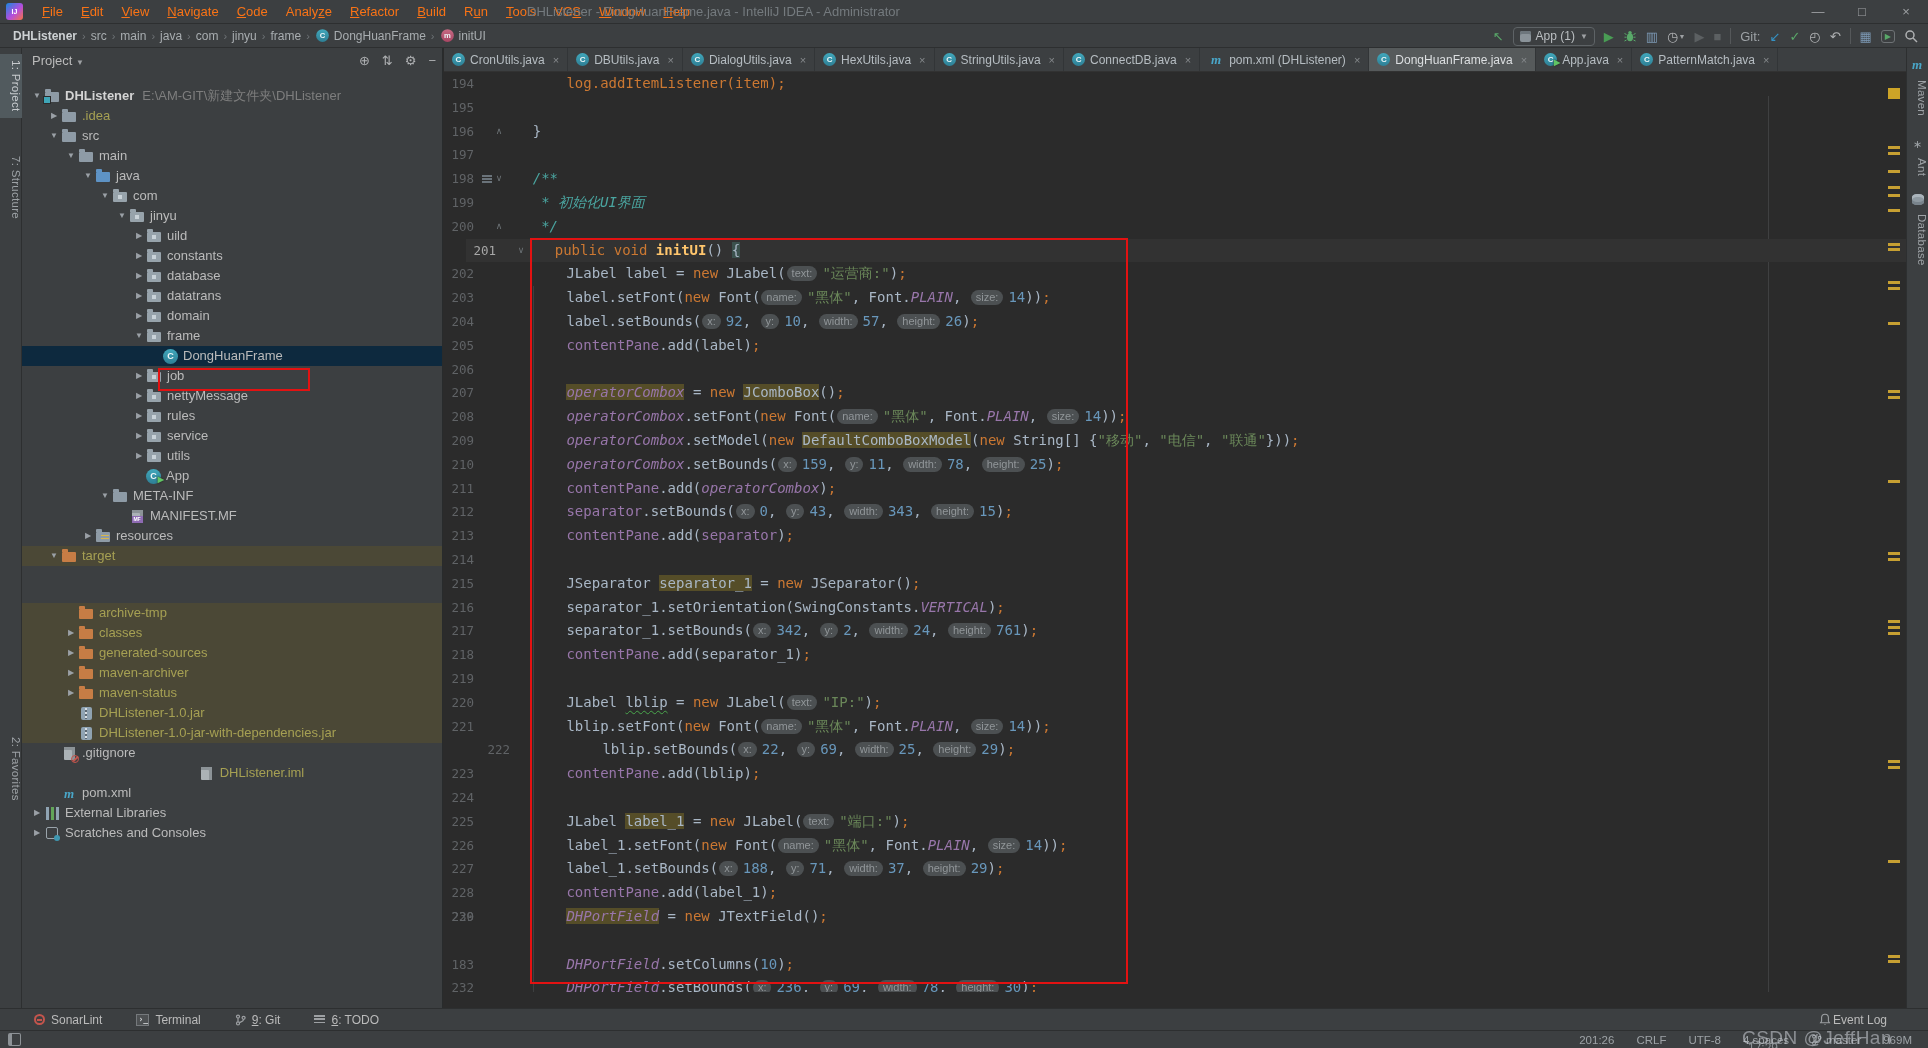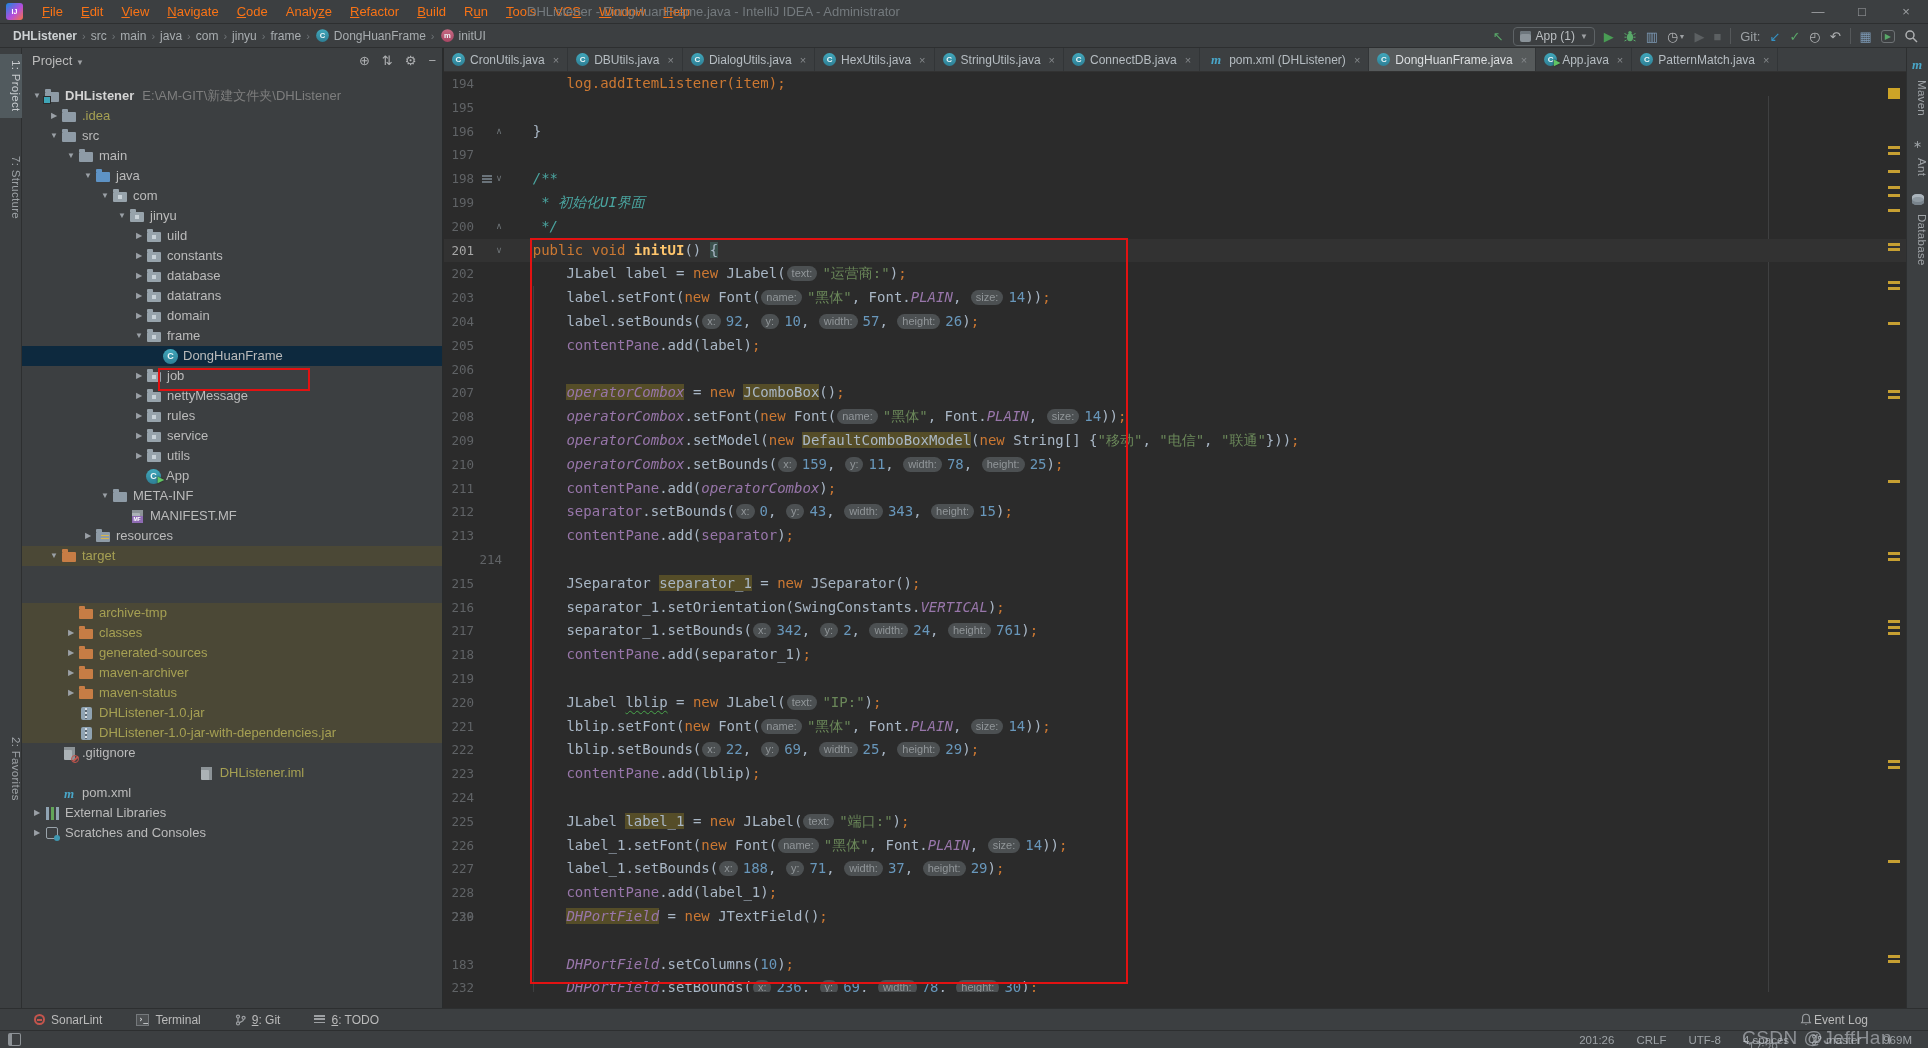--- a/index.html
+++ b/index.html
@@ -73,42 +73,42 @@
   .redbox{position:absolute;border:2px solid #e31212;z-index:40;pointer-events:none;}
   
   #editor{position:absolute;left:444px;top:48px;width:1462px;height:960px;background:#2b2b2b;overflow:hidden;}
   #tabbar{position:absolute;left:0;top:0;right:0;height:24px;background:#3c3f41;border-bottom:1px solid #323232;display:flex;}
   .tab{display:flex;align-items:center;gap:5px;padding:0 8px;font-size:12px;color:#b6bdc2;border-right:1px solid #323537;white-space:nowrap;}
   .tab.active{background:#565a5b;color:#dcdfe1;}
   .tab .badge{width:13px;height:13px;font-size:8px;line-height:13px;}
   .tab .close{color:#85898c;font-size:11px;margin-left:3px;}
   #code-area{position:absolute;left:0;top:24px;right:0;height:920px;overflow:hidden;}
   .code-row{position:absolute;left:0;right:0;height:23.8px;}
-  .code-row.caret-row{background:#323232;}
+  .code-row.caret-row{background:#323232;margin-left:22px;}
   .lnum{position:absolute;left:0;width:30px;text-align:right;font:12.5px/23.8px "DejaVu Sans Mono",monospace;color:#606366;}
   .caret-row .lnum{color:#a7a7a7;}
   .gmark{position:absolute;left:38px;top:8px;width:10px;height:8px;background:repeating-linear-gradient(#6a737a 0 1.5px,transparent 1.5px 3px);}
   .fold{position:absolute;left:48px;width:14px;text-align:center;color:#6e7478;font:9px/23.8px "DejaVu Sans",sans-serif;}
   .codeline{position:absolute;left:55px;top:0;margin:0;font:14px/23.8px "DejaVu Sans Mono",monospace;white-space:pre;color:#a9b7c6;}
   .sg-d{color:#a9b7c6;} .sg-k{color:#cc7832;} .sg-s{color:#6a8759;} .sg-n{color:#6897bb;}
   .sg-f{color:#9876aa;} .sg-fi{color:#9876aa;font-style:italic;} .sg-ci{color:#9876aa;font-style:italic;}
   .sg-c{color:#4aa5a0;font-style:italic;} .sg-o{color:#cc7832;} .sg-decl{color:#ffc66d;font-weight:bold;}
   .sg-hl{background:#554d28;} .sg-brace{background:#3b514d;}
   .sg-typo{text-decoration:underline wavy #49a64c 1px;text-underline-offset:3px;}
   .sg-hint{display:inline-block;background:#4c5052;color:#919699;border-radius:8px;font:11px/15px "Liberation Sans",sans-serif;padding:0 5px;margin:0 5px 0 1px;vertical-align:1px;font-style:normal;}
   #indent-guide{position:absolute;left:89px;top:214px;width:1px;height:714px;background:#3d3f40;}
   #margin-guide{position:absolute;left:1324px;top:24px;height:936px;width:1px;background:#3f4041;}
   #code-redbox{left:86px;top:190px;width:598px;height:746px;}
   .smark{position:absolute;right:6px;width:12px;height:3px;background:#c7a032;z-index:30;}
   .smark.big{height:11px;background:#cda427;}
   
   #bottombar{position:absolute;left:0;top:1008px;width:100%;height:22px;background:#3c3f41;border-top:1px solid #2d2f30;display:flex;align-items:center;font-size:12px;color:#bbbbbb;}
   .bb-item{display:flex;align-items:center;gap:6px;margin-left:34px;}
   .bb-item u{text-decoration:underline;}
-  #event-log{margin-left:auto;margin-right:60px;display:flex;gap:2px;}
+  #event-log{margin-left:auto;margin-right:41px;display:flex;gap:2px;}
   .ic-sonar{width:11px;height:11px;border:2px solid #c4554d;border-radius:50%;position:relative;}
   .ic-sonar::after{content:"";position:absolute;left:1px;top:3.2px;width:5px;height:1.6px;background:#c4554d;}
   .ic-term{width:13px;height:12px;background:#4d5052;border:1px solid #75797c;color:#d3d6d8;font:bold 8px/10px "DejaVu Sans Mono",monospace;text-align:left;padding-left:1px;}
   .ic-todo{width:11px;height:9px;background:repeating-linear-gradient(#9da0a3 0 1.5px,transparent 1.5px 3.5px);}
   #statusbar{position:absolute;left:0;top:1030px;width:100%;height:18px;background:#3c3f41;border-top:1px solid #2d2f30;font-size:11.5px;color:#9da2a6;}
   #sb-right{position:absolute;right:16px;top:0;height:18px;display:flex;align-items:center;gap:22px;}
   #sb-corner{position:absolute;left:8px;top:2px;width:13px;height:13px;border:1.5px solid #8d9296;border-left-width:4px;border-radius:2px;}
   #watermark{position:absolute;right:36px;top:-4px;font-size:19px;color:rgba(205,210,216,.55);letter-spacing:.5px;white-space:nowrap;z-index:60;}
   #watermark2{position:absolute;right:150px;top:10px;font-size:12px;color:#8d9296;z-index:60;}
   svg{display:block;}
@@ -653,21 +653,21 @@
             <pre class="codeline"><span class="sg-d">        </span><span class="sg-f">contentPane</span><span class="sg-d">.add(</span><span class="sg-fi">operatorCombox</span><span class="sg-d">)</span><span class="sg-k">;</span></pre>
           </div>
           <div class="code-row" style="top: 428.4px;">
             <span class="lnum">212</span>
             <pre class="codeline"><span class="sg-d">        </span><span class="sg-f">separator</span><span class="sg-d">.setBounds(</span><span class="sg-hint">x:</span><span class="sg-n">0</span><span class="sg-d">, </span><span class="sg-hint">y:</span><span class="sg-n">43</span><span class="sg-d">, </span><span class="sg-hint">width:</span><span class="sg-n">343</span><span class="sg-d">, </span><span class="sg-hint">height:</span><span class="sg-n">15</span><span class="sg-d">)</span><span class="sg-k">;</span></pre>
           </div>
           <div class="code-row" style="top: 452.2px;">
             <span class="lnum">213</span>
             <pre class="codeline"><span class="sg-d">        </span><span class="sg-f">contentPane</span><span class="sg-d">.add(</span><span class="sg-f">separator</span><span class="sg-d">)</span><span class="sg-k">;</span></pre>
           </div>
-          <div class="code-row" style="top: 476px; margin-left: 28px;">
+          <div class="code-row" style="top: 476px;">
             <span class="lnum">214</span>
             <pre class="codeline"></pre>
           </div>
           <div class="code-row" style="top: 499.8px;">
             <span class="lnum">215</span>
             <pre class="codeline"><span class="sg-d">        JSeparator </span><span class="sg-d sg-hl">separator_1</span><span class="sg-d"> = </span><span class="sg-k">new</span><span class="sg-d"> JSeparator()</span><span class="sg-k">;</span></pre>
           </div>
           <div class="code-row" style="top: 523.6px;">
             <span class="lnum">216</span>
             <pre class="codeline"><span class="sg-d">        separator_1.setOrientation(SwingConstants.</span><span class="sg-ci">VERTICAL</span><span class="sg-d">)</span><span class="sg-k">;</span></pre>
@@ -685,21 +685,21 @@
             <pre class="codeline"></pre>
           </div>
           <div class="code-row" style="top: 618.8px;">
             <span class="lnum">220</span>
             <pre class="codeline"><span class="sg-d">        JLabel </span><span class="sg-typo">lblip</span><span class="sg-d"> = </span><span class="sg-k">new</span><span class="sg-d"> JLabel(</span><span class="sg-hint">text:</span><span class="sg-s">"IP:"</span><span class="sg-d">)</span><span class="sg-k">;</span></pre>
           </div>
           <div class="code-row" style="top: 642.6px;">
             <span class="lnum">221</span>
             <pre class="codeline"><span class="sg-d">        lblip.setFont(</span><span class="sg-k">new</span><span class="sg-d"> Font(</span><span class="sg-hint">name:</span><span class="sg-s">"黑体"</span><span class="sg-d">, Font.</span><span class="sg-ci">PLAIN</span><span class="sg-d">, </span><span class="sg-hint">size:</span><span class="sg-n">14</span><span class="sg-d">))</span><span class="sg-k">;</span></pre>
           </div>
-          <div class="code-row" style="top: 666.4px;">
+          <div class="code-row" style="top: 666.4px; margin-left: 36px;">
             <span class="lnum">222</span>
             <pre class="codeline"><span class="sg-d">        lblip.setBounds(</span><span class="sg-hint">x:</span><span class="sg-n">22</span><span class="sg-d">, </span><span class="sg-hint">y:</span><span class="sg-n">69</span><span class="sg-d">, </span><span class="sg-hint">width:</span><span class="sg-n">25</span><span class="sg-d">, </span><span class="sg-hint">height:</span><span class="sg-n">29</span><span class="sg-d">)</span><span class="sg-k">;</span></pre>
           </div>
           <div class="code-row" style="top: 690.2px;">
             <span class="lnum">223</span>
             <pre class="codeline"><span class="sg-d">        </span><span class="sg-f">contentPane</span><span class="sg-d">.add(lblip)</span><span class="sg-k">;</span></pre>
           </div>
           <div class="code-row" style="top: 714px;">
             <span class="lnum">224</span>
             <pre class="codeline"></pre>

